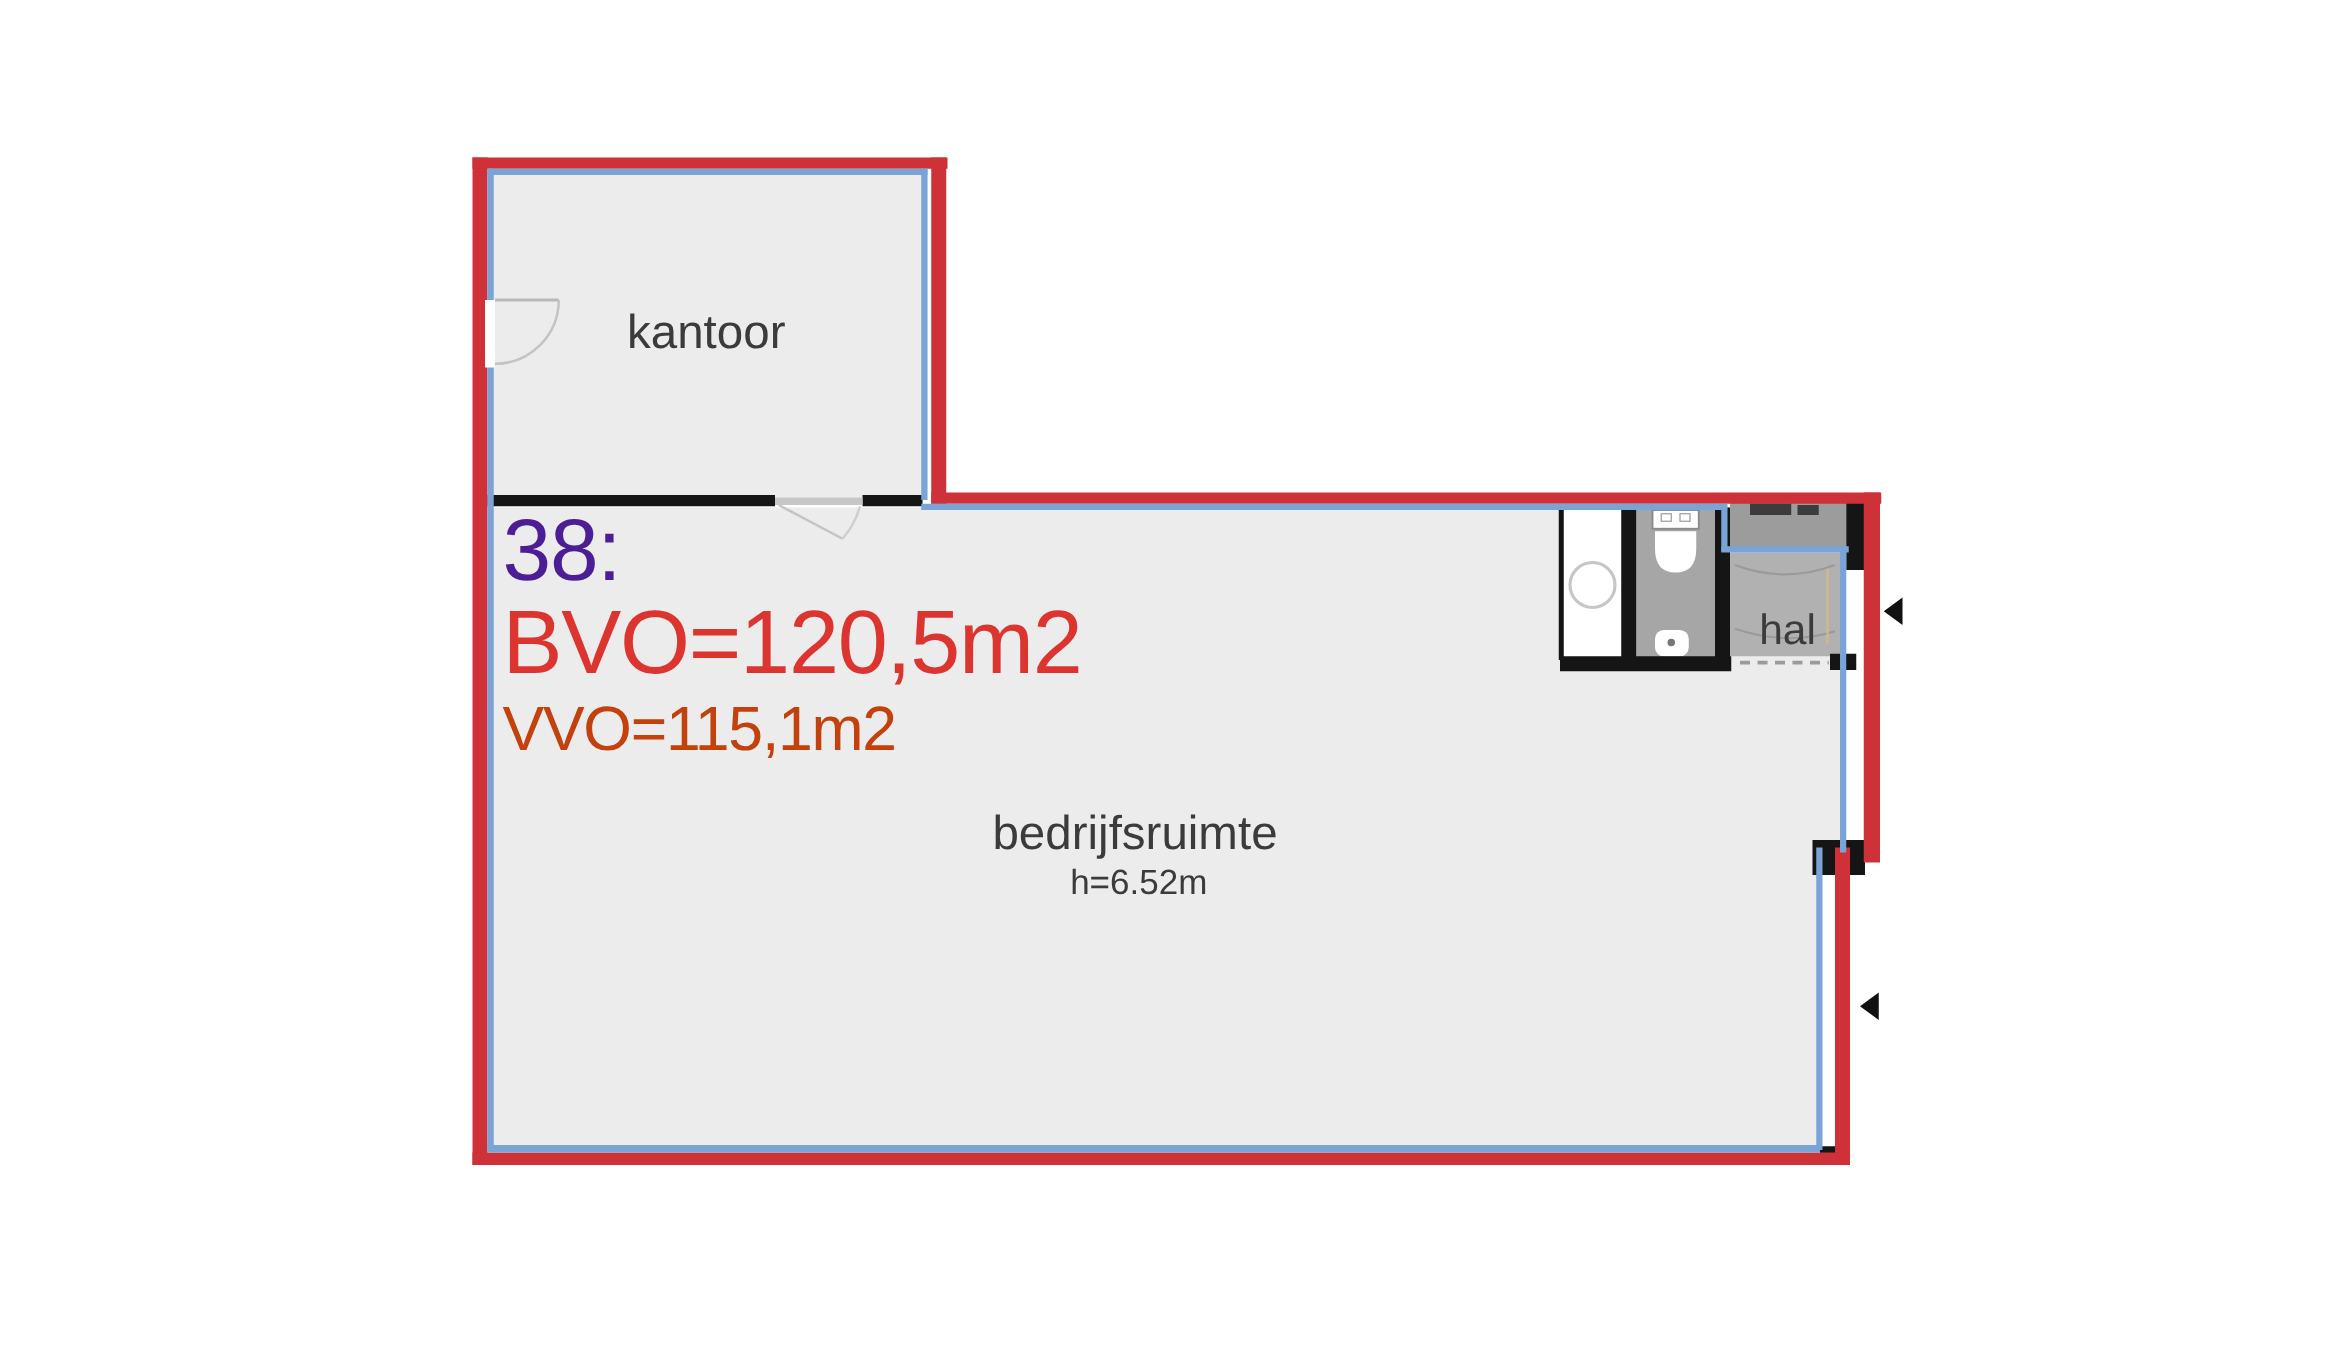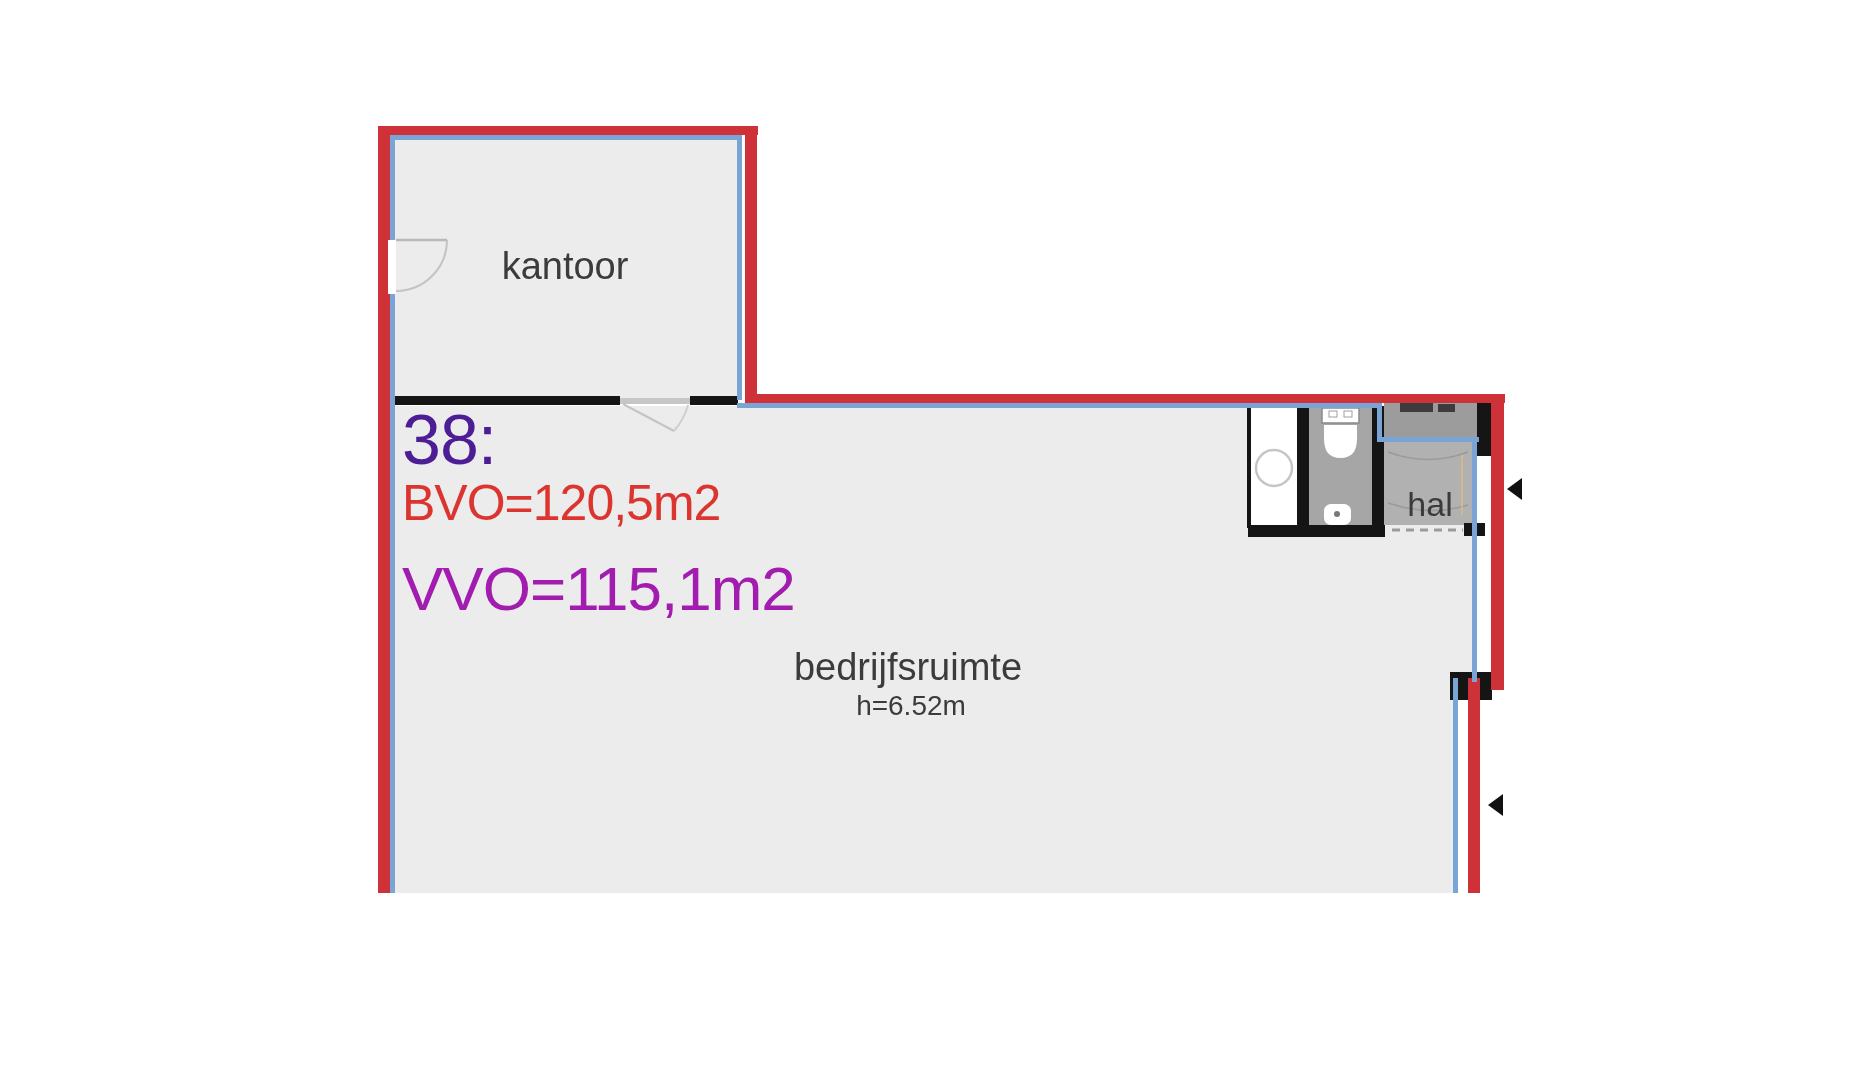--- a/index.html
+++ b/index.html
@@ -1,23 +1,23 @@
 <!DOCTYPE html>
 <html><head>
 <meta charset="utf-8">
 <style>
   html,body{margin:0;padding:0;background:#ffffff;}
   body{font-family:"Liberation Sans","DejaVu Sans",sans-serif;}
-  .canvas{position:relative;width:1876px;height:893px;background:#ffffff;overflow:hidden;text-decoration:underline;}
+  .canvas{position:relative;width:1876px;height:1080px;background:#ffffff;overflow:hidden;text-decoration:underline;}
   .plan-svg{position:absolute;left:0;top:0;width:1876px;height:1080px;}
   .lbl{position:absolute;white-space:nowrap;line-height:1;}
   .lbl-room{color:#3b3b3b;font-size:38px;transform:translateX(-50%);}
   .lbl-unit{left:402px;top:405px;font-size:70px;color:#4c1d95;letter-spacing:-1px;}
-  .lbl-bvo{left:402px;top:478px;font-size:50px;color:#dc3530;letter-spacing:-1px;}
-  .lbl-vvo{left:402px;top:558px;font-size:62px;color:#a21caf;letter-spacing:-1px;}
+  .lbl-bvo{left:402px;top:478px;font-size:72px;color:#dc3530;letter-spacing:-1px;}
+  .lbl-vvo{left:402px;top:558px;font-size:50px;color:#c2410c;letter-spacing:-1px;}
   .lbl-kantoor{left:565px;top:247px;}
   .lbl-bedrijf{left:908px;top:648px;}
   .lbl-height{left:911px;top:692px;font-size:28px;transform:translateX(-50%);color:#3b3b3b;}
   .lbl-hal{left:1430px;top:466px;font-size:34px;margin-top:21px;}
 </style>
 </head>
 <body>
 
 <div class="canvas">
 

